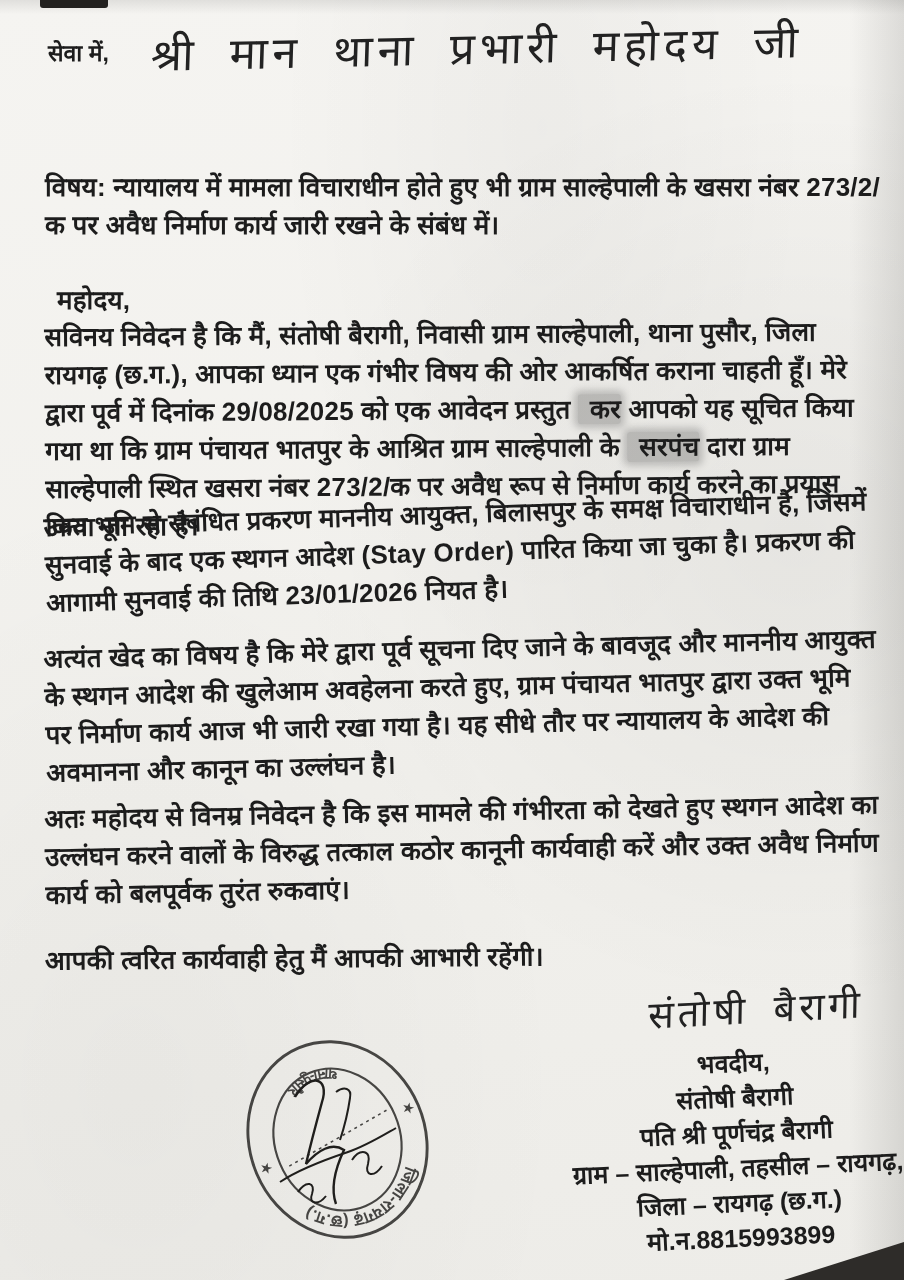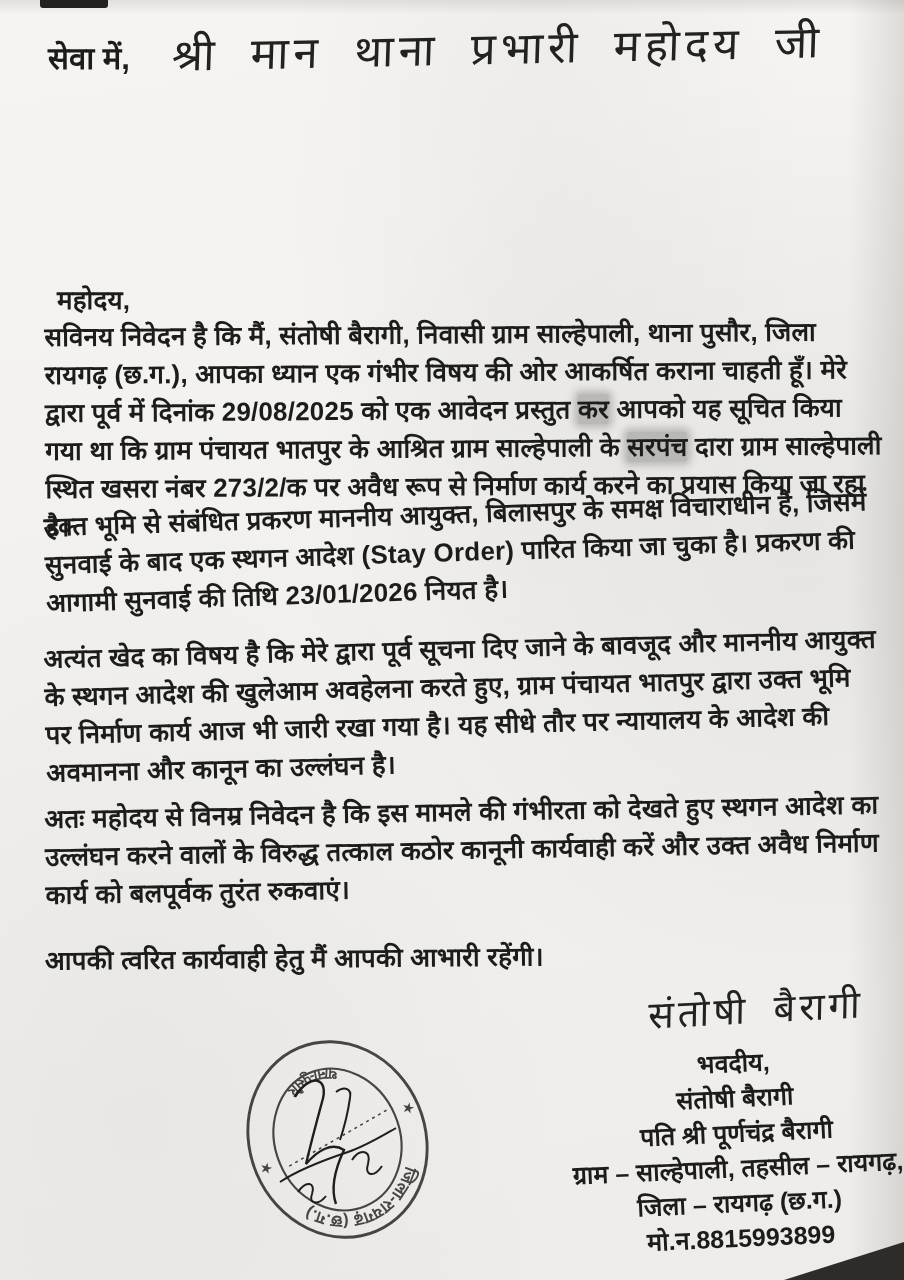--- a/index.html
+++ b/index.html
@@ -22,38 +22,38 @@
   .artifact-top-bar { position:absolute; top:0; left:40px; width:68px; height:8px;
     background:#232220; border-radius:0 0 3px 3px; }
   .artifact-corner { position:absolute; right:0; bottom:0; width:120px; height:38px;
     background:#2e2c29; clip-path:polygon(100% 0, 100% 100%, 0 100%); }
 
   
   .printed { font-weight:600; font-size:26px; line-height:38px; letter-spacing:0.2px; }
   .bold    { font-weight:700; }
 
   .salutation-row { position:absolute; top:14px; left:48px; width:830px; display:flex; align-items:flex-start; }
-  .salutation-label { font-size:31px; font-weight:700; margin-top:22px; }
+  .salutation-label { font-size:23px; font-weight:700; margin-top:22px; }
   .handwriting {
     font-weight:400; color:#222;
     transform:rotate(-1.2deg) skewX(-3deg);
     letter-spacing:5px; word-spacing:14px; white-space:nowrap;
   }
   .addressee { font-size:44px; margin-left:42px; line-height:70px; }
 
   .subject  { position:absolute; top:168px; left:45px; width:838px; }
   .greeting { position:absolute; top:281px; left:57px; }
   .para { position:absolute; left:45px; width:838px; transform-origin:left center; }
   .p1 { top:318px; transform:rotate(-0.4deg); }
   .p2 { top:508px; transform:rotate(-1.8deg); }
   .p3 { top:640px; transform:rotate(-1.4deg); }
   .p4 { top:800px; transform:rotate(-1.0deg); }
   .closing { position:absolute; top:938px; left:45px; width:838px; transform:rotate(-0.5deg); }
 
-  .smudge { background:rgba(85,85,85,0.32); box-shadow:0 0 7px 4px rgba(85,85,85,0.30); border-radius:3px; }
+  .smudge { background:rgba(85,85,85,0.32); box-shadow:0 0 7px 4px rgba(85,85,85,0.30); border-radius:3px;padding-left:12px; }
 
   .signature-script { position:absolute; top:980px; left:648px; font-size:38px; line-height:60px;
     transform:rotate(-3deg) skewX(-4deg); letter-spacing:4px; word-spacing:10px; font-weight:400; white-space:nowrap; }
 
   .signoff { position:absolute; top:1046px; left:555px; width:355px; text-align:center;
     transform:rotate(-2.6deg); transform-origin:center top; }
   .signoff div { font-size:25px; font-weight:600; line-height:35px; white-space:nowrap; }
 
   
   .stamp-wrap { position:absolute; top:1032px; left:240px; width:195px; height:215px; }
@@ -69,20 +69,21 @@
   <div class="edge-shadow-top"></div>
   <div class="edge-shadow-right"></div>
   <div class="artifact-top-bar"></div>
   <div class="artifact-corner"></div>
 
   <div class="salutation-row">
     <span class="salutation-label">सेवा में,</span>
     <span class="handwriting addressee">श्री मान थाना प्रभारी महोदय जी</span>
   </div>
 
+  <div class="subject printed bold">विषय: न्यायालय में मामला विचाराधीन होते हुए भी  ग्राम साल्हेपाली के खसरा नंबर 273/2/क पर अवैध निर्माण कार्य जारी रखने के संबंध में।</div>
 
   <div class="greeting printed">महोदय,</div>
 
   <div class="para p1 printed"><span>सविनय निवेदन है कि मैं, संतोषी बैरागी, निवासी ग्राम साल्हेपाली, थाना पुसौर, जिला रायगढ़ (छ.ग.), आपका ध्यान एक गंभीर विषय की ओर आकर्षित कराना चाहती हूँ। मेरे द्वारा पूर्व में दिनांक 29/08/2025 को एक आवेदन प्रस्तुत </span><span class="smudge">कर</span><span> आपको यह सूचित किया गया था कि ग्राम पंचायत भातपुर के आश्रित ग्राम साल्हेपाली के </span><span class="smudge">सरपंच</span><span> दारा ग्राम साल्हेपाली स्थित खसरा नंबर 273/2/क पर अवैध रूप से निर्माण कार्य करने का प्रयास किया जा रहा है।</span></div>
 
   <div class="para p2 printed">उक्त भूमि से संबंधित प्रकरण माननीय आयुक्त, बिलासपुर के समक्ष विचाराधीन है, जिसमें सुनवाई के बाद एक स्थगन आदेश (Stay Order) पारित किया जा चुका है। प्रकरण की आगामी सुनवाई की तिथि 23/01/2026 नियत है।</div>
 
   <div class="para p3 printed">अत्यंत खेद का विषय है कि मेरे द्वारा पूर्व सूचना दिए जाने के बावजूद और माननीय आयुक्त के स्थगन आदेश की खुलेआम अवहेलना करते हुए, ग्राम पंचायत भातपुर द्वारा उक्त भूमि पर निर्माण कार्य आज भी जारी रखा गया है। यह सीधे तौर पर न्यायालय के आदेश की अवमानना और कानून का उल्लंघन है।</div>
 
   <div class="para p4 printed">अतः महोदय से विनम्र निवेदन है कि इस मामले की गंभीरता को देखते हुए स्थगन आदेश का उल्लंघन करने वालों के विरुद्ध तत्काल कठोर कानूनी कार्यवाही करें और उक्त अवैध निर्माण कार्य को बलपूर्वक तुरंत रुकवाएं।</div>

